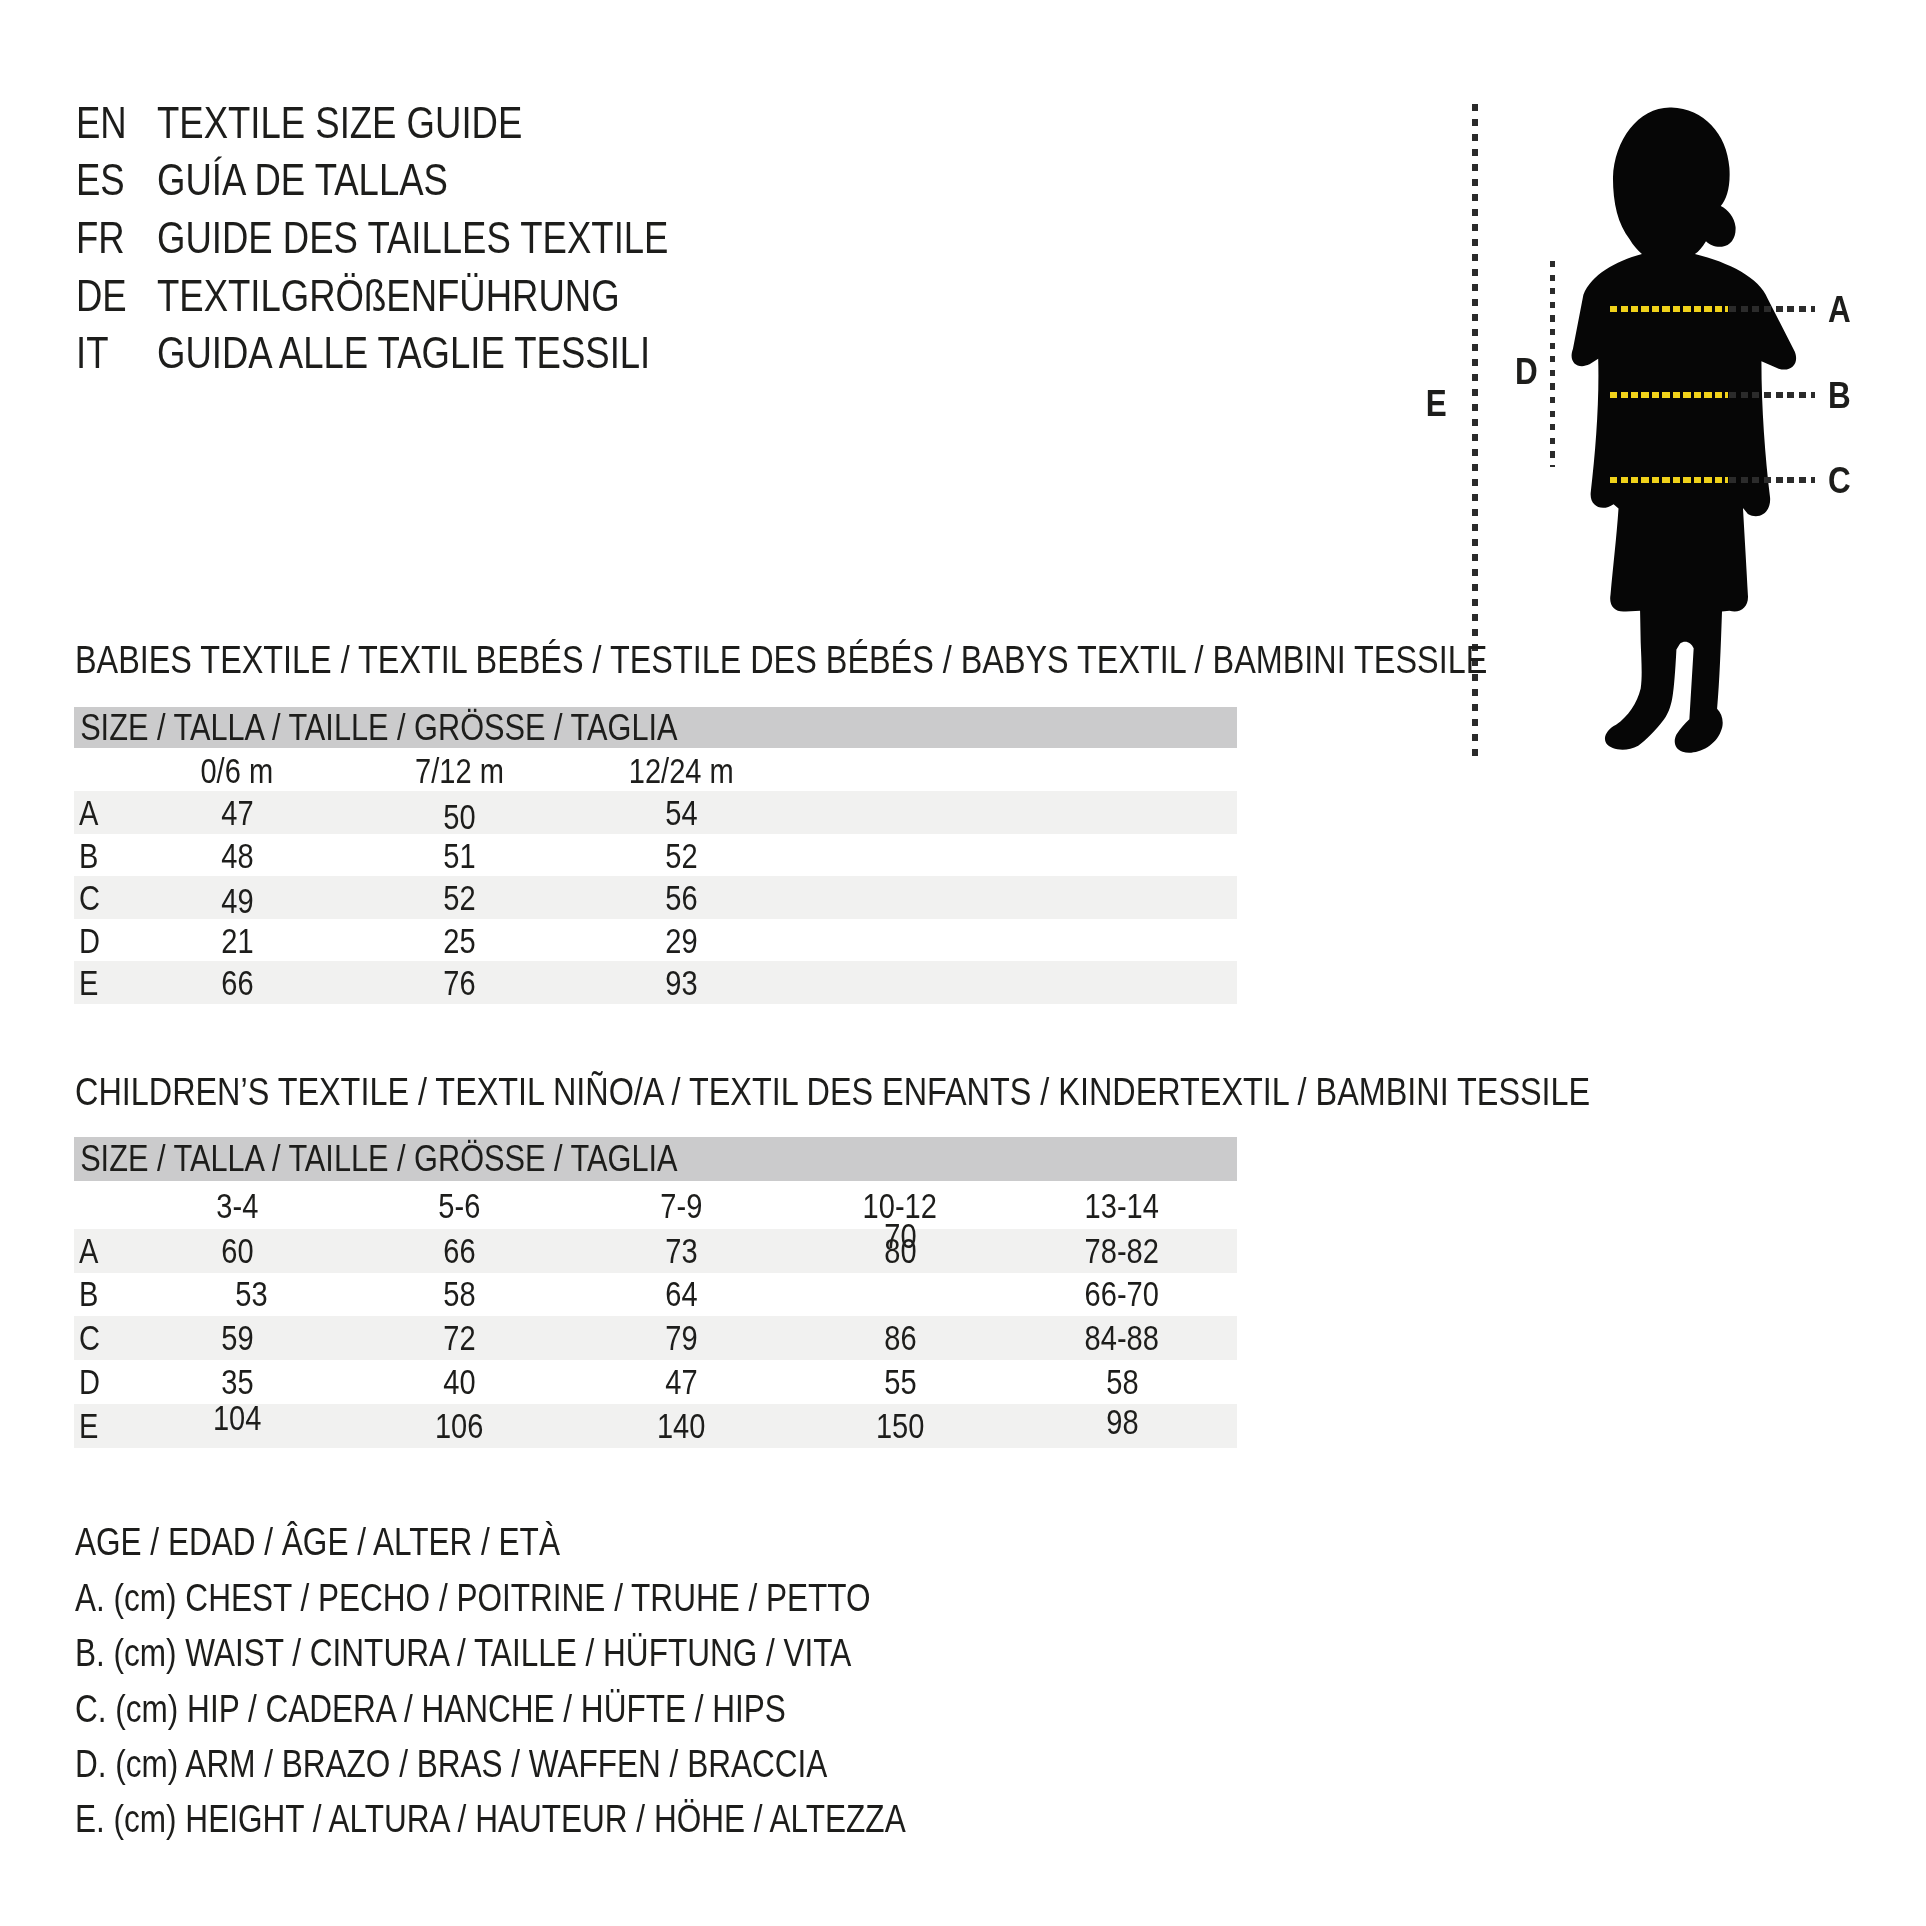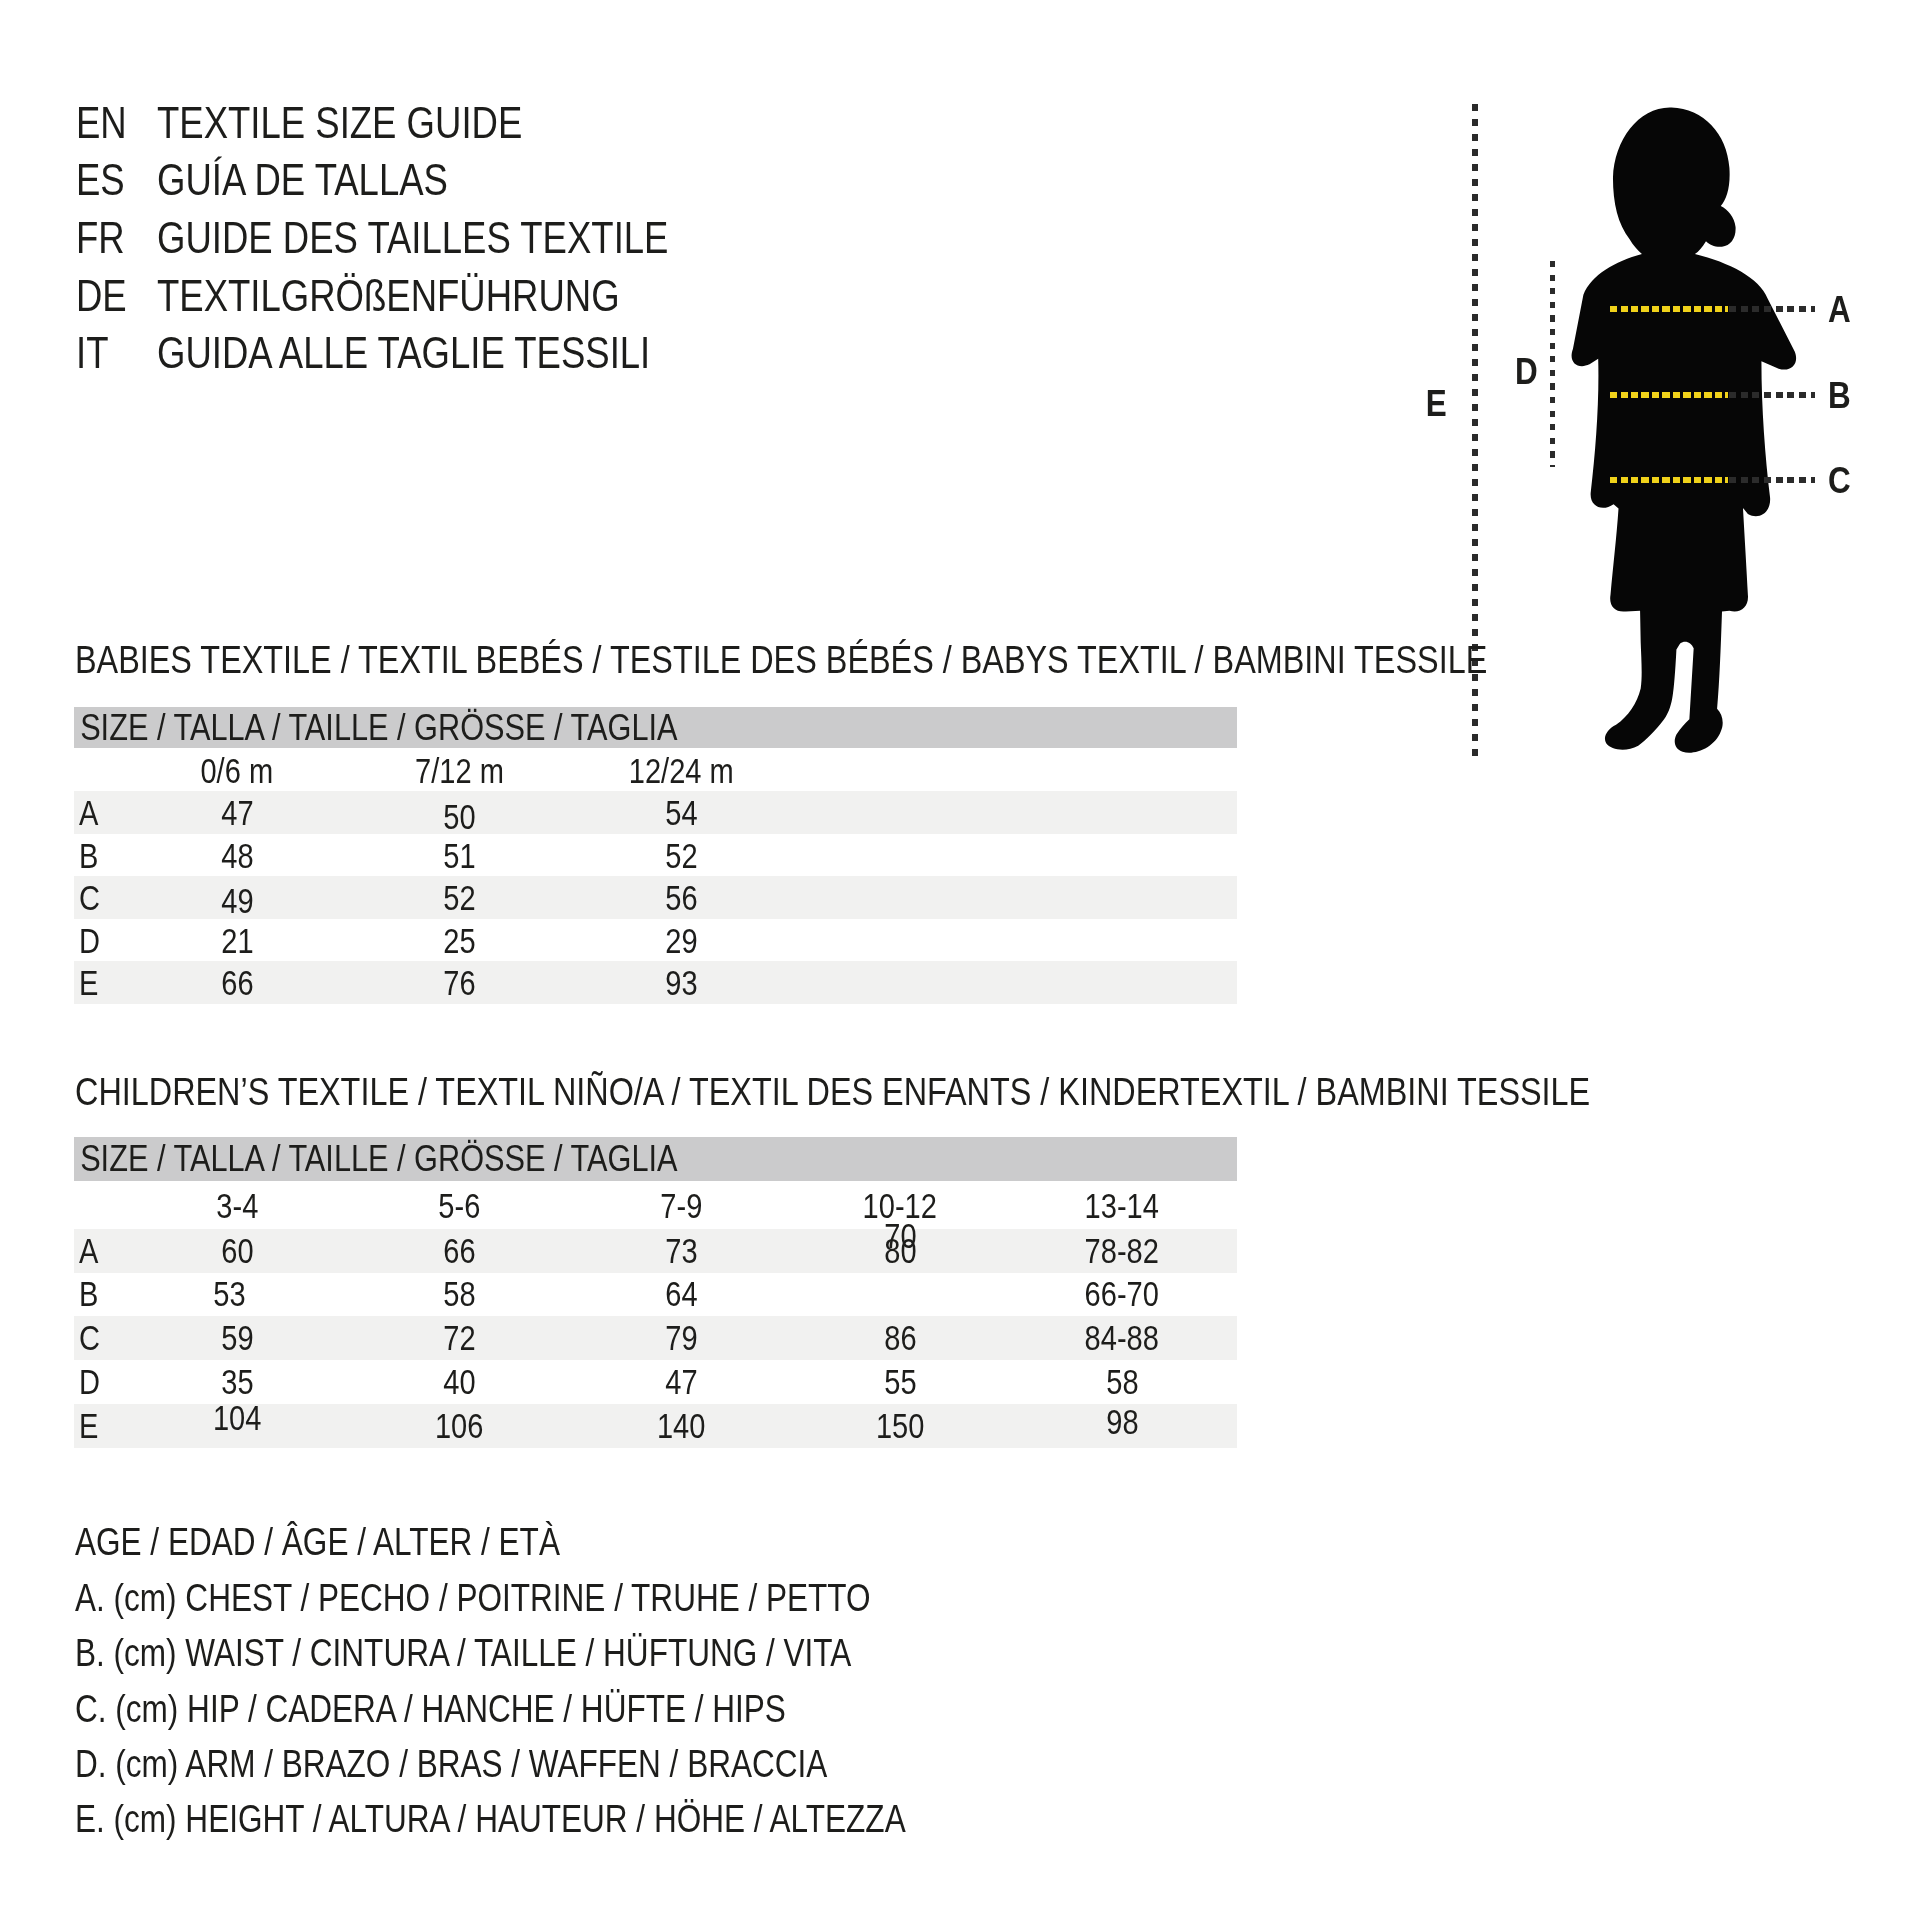--- a/index.html
+++ b/index.html
@@ -258,21 +258,21 @@
 <div class="cell" style="left:789px;top:1229px;width:222px;height:44px">
     <span>80</span>
   </div>
 <div class="cell" style="left:1011px;top:1229px;width:222px;height:44px">
     <span>78-82</span>
   </div>
 
 <div class="lcell" style="left:79px;top:1272px;width:49px;height:44px">
     <span>B</span>
   </div>
-<div class="cell" style="left:118px;top:1272px;width:222px;height:44px">
+<div class="cell" style="left:140px;top:1272px;width:222px;height:44px">
     <span>53</span>
   </div>
 <div class="cell" style="left:348px;top:1272px;width:222px;height:44px">
     <span>58</span>
   </div>
 <div class="cell" style="left:570px;top:1272px;width:222px;height:44px">
     <span>64</span>
   </div>
 <div class="cell" style="left:789px;top:1214px;width:222px;height:44px">
     <span>70</span>

